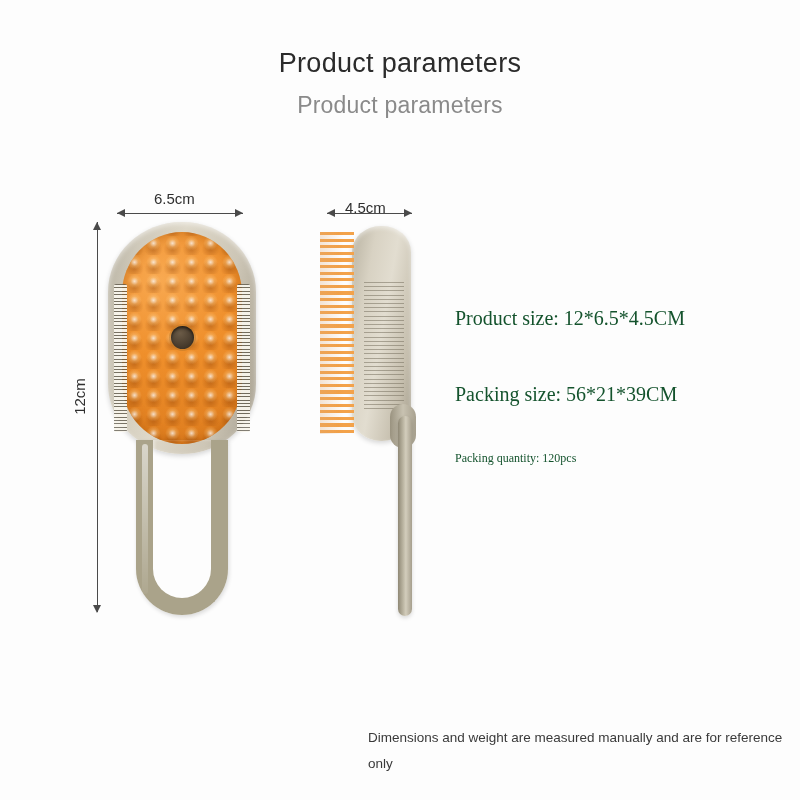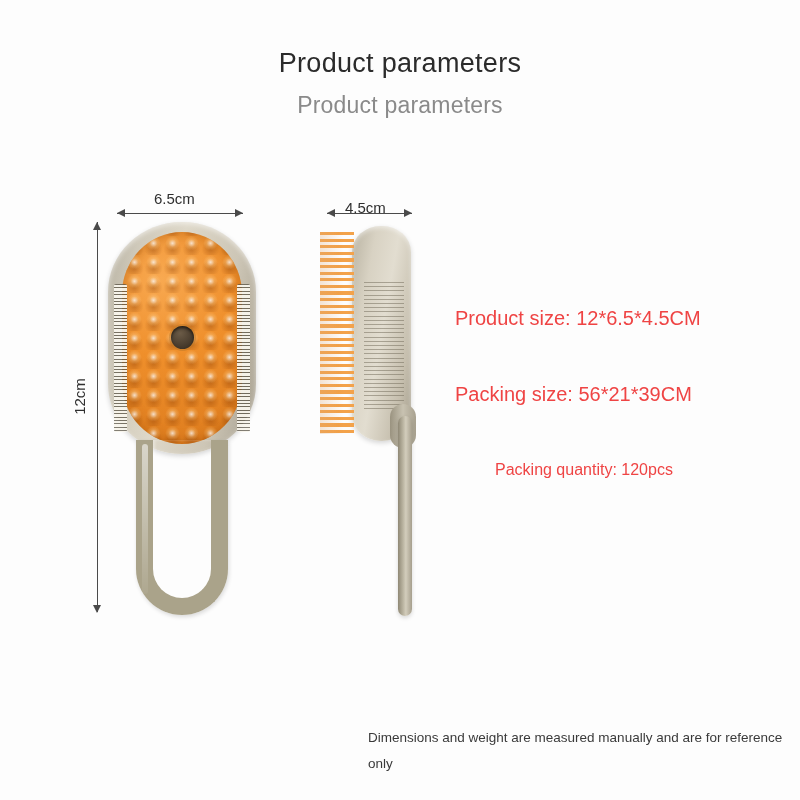--- a/index.html
+++ b/index.html
@@ -250,26 +250,27 @@
     top: 178px;
     width: 26px;
     height: 44px;
     border-radius: 13px;
     background: linear-gradient(to right, #9a9380 0%, #c8c2b1 50%, #a8a18f 100%);
   }
 
   
   .spec-line {
     position: absolute;
-    color: #ef4444;
+    color: #14532d;
     white-space: nowrap;
+    font-family: Liberation Serif, serif;
   }
   #spec-product-size { left: 455px; top: 307px; font-size: 20px; }
   #spec-packing-size { left: 455px; top: 383px; font-size: 20px; }
-  #spec-packing-qty  { left: 455px; top: 461px; font-size: 16px; margin-left: 40px; }
+  #spec-packing-qty  { left: 455px; top: 451px; font-size: 12px; }
 
   
   #footer-note {
     position: absolute;
     left: 368px;
     top: 725px;
     width: 415px;
     font-size: 13.5px;
     line-height: 26px;
     color: #3a3a3a;

